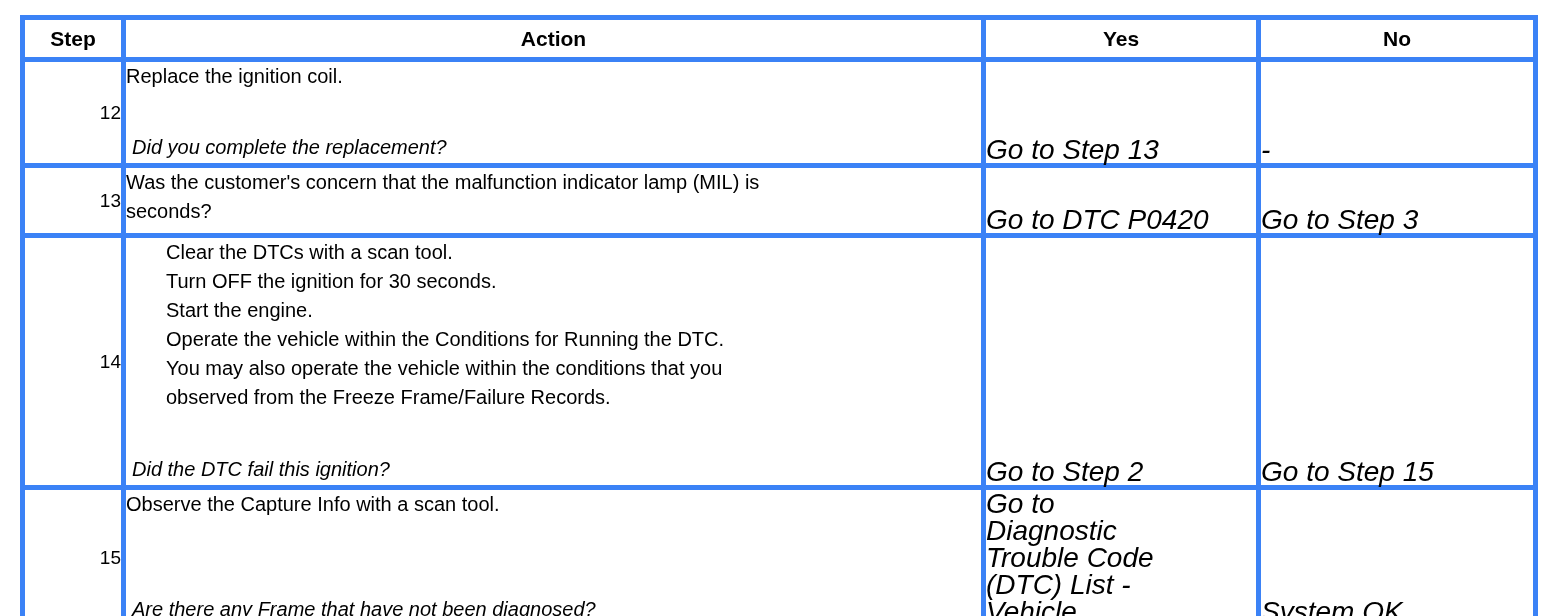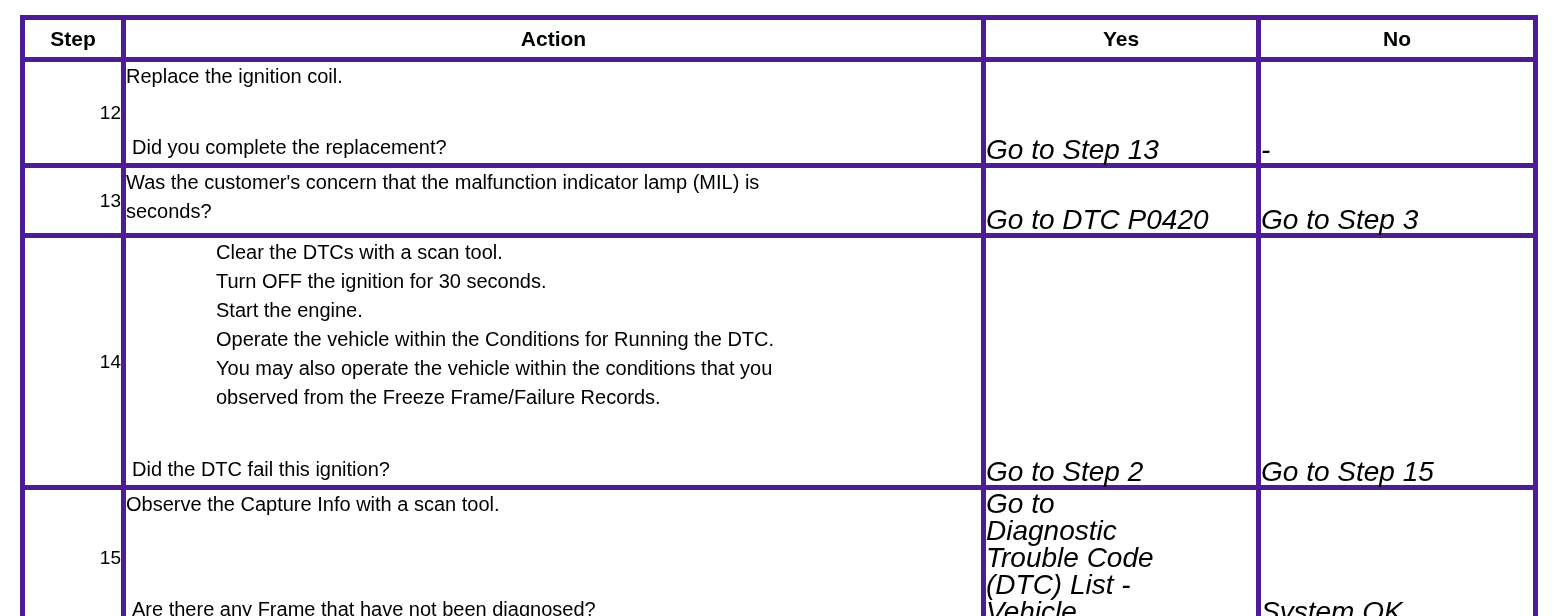--- a/index.html
+++ b/index.html
@@ -23,21 +23,21 @@
     position: absolute;
     left: 20px;
     top: 15px;
     border-collapse: collapse;
     table-layout: fixed;
     width: 1513px;
     background: #ffffff;
   }
   table.diag th,
   table.diag td {
-    border: 5px solid #4c1d95;
+    border: 5px solid #3b82f6;
     padding: 0;
     background: #ffffff;
   }
   tr.r-hdr  { height: 42px;  }
   tr.r-12   { height: 106px; }
   tr.r-13   { height: 70px;  }
   tr.r-14   { height: 252px; }
   tr.r-15   { height: 110px; }
 
   th.hdr {
@@ -54,27 +54,28 @@
   }
   td.action {
     position: relative;
     vertical-align: top;
     font-size: 20px;
     line-height: 29px;
     padding: 2px 10px 4px 6px;
     overflow: hidden;
   }
   td.action .line { white-space: nowrap; }
-  td.action .indent { margin-left: 90px; }
+  td.action .indent { margin-left: 40px; }
   td.action .question {
     position: absolute;
     left: 6px;
     bottom: 3px;
     line-height: 26px;
     white-space: nowrap;
+    font-style: italic;
   }
   td.yn {
     vertical-align: bottom;
     text-align: left;
     font-size: 28px;
     line-height: 27px;
     padding: 2px 6px 6px 6px;
     font-style: italic;
   }
   td.yn .yn-text { display: inline-block; }

